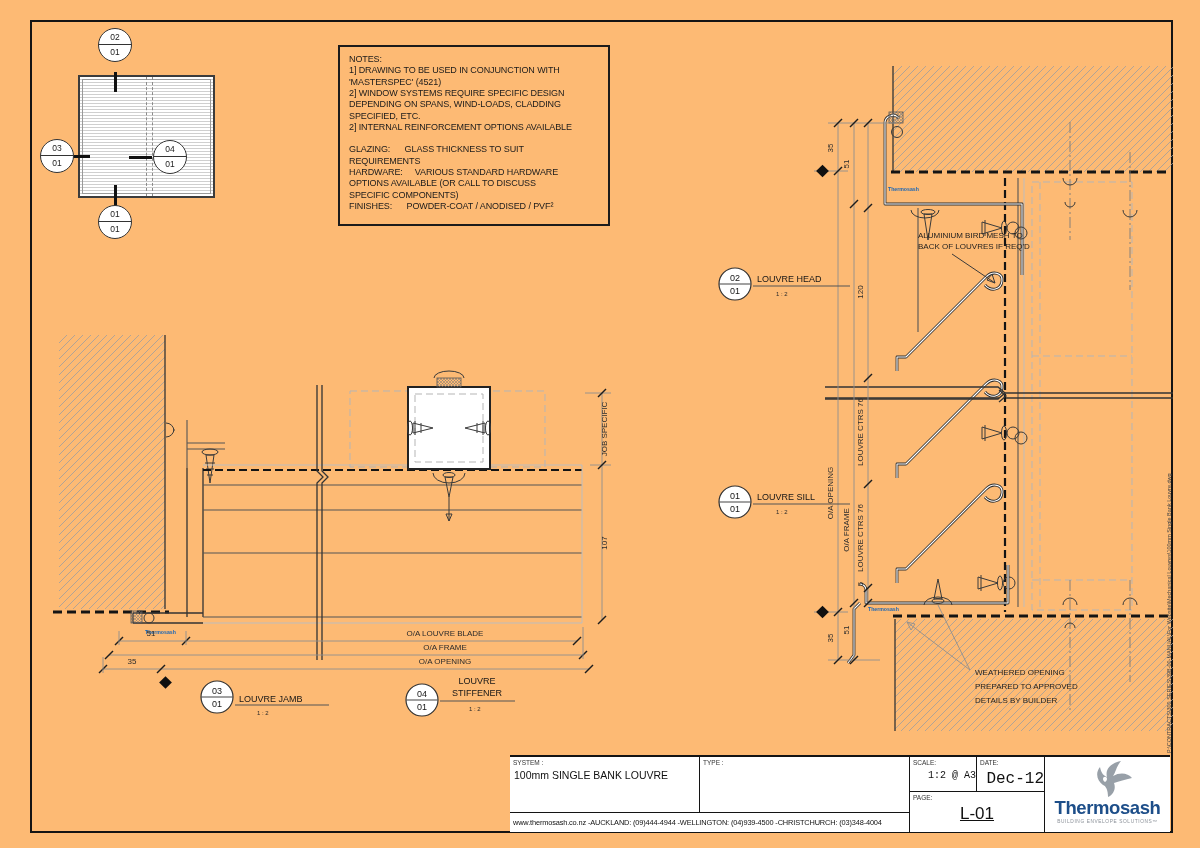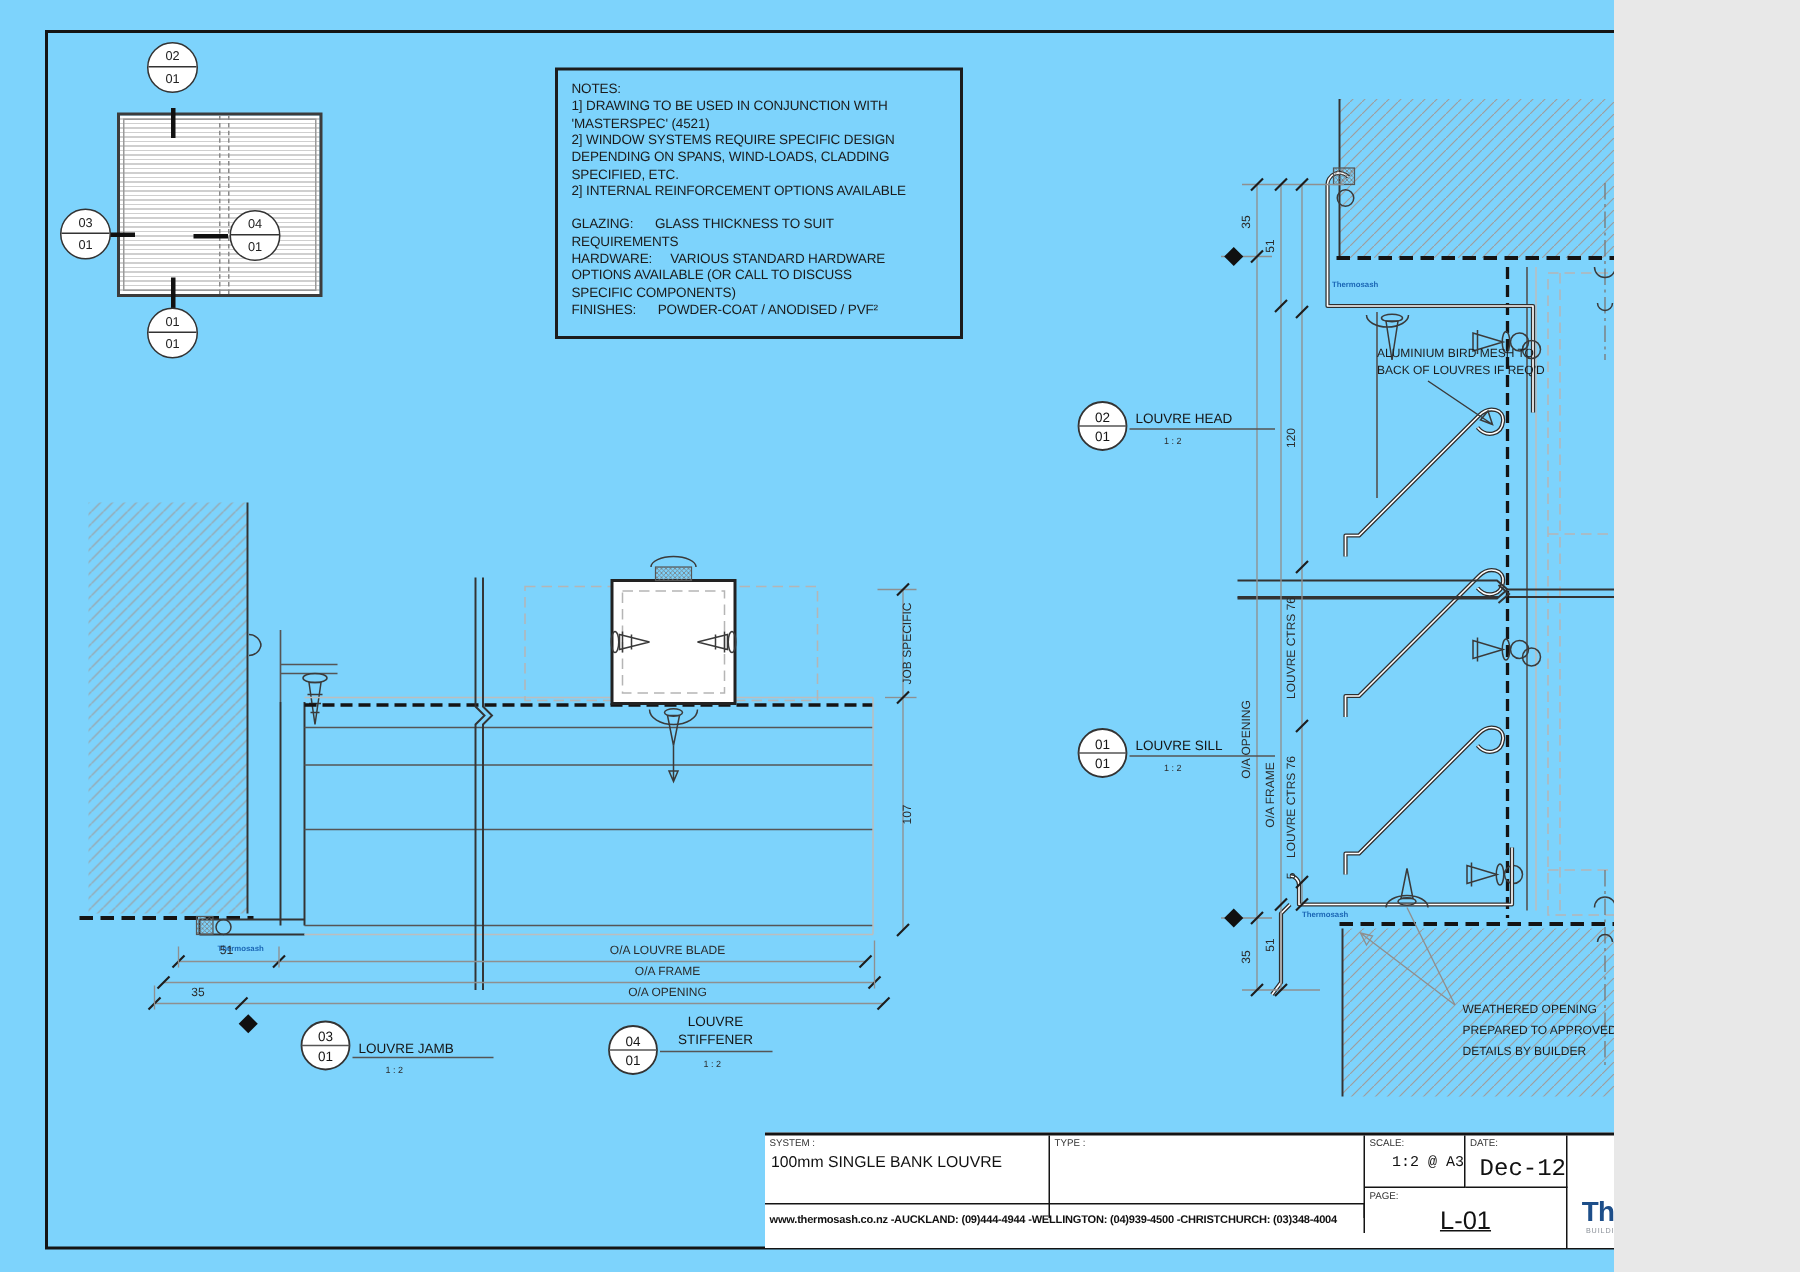--- a/index.html
+++ b/index.html
@@ -1,35 +1,35 @@
 <!DOCTYPE html>
 <html><head>
 <meta charset="utf-8">
 <style>
   html,body{margin:0;padding:0;background:#e8e8e8;}
-  .page{position:relative;width:1076px;height:848px;background:#7dd3fc;overflow:hidden;
+  .page{position:relative;width:1200px;height:848px;background:#fdba74;overflow:hidden;
         font-family:"Liberation Sans",sans-serif;color:#222;}
   .frame{position:absolute;left:30px;top:20px;width:1139px;height:809px;border:2.5px solid #141414;}
 
   
   .plan-square{position:absolute;left:78px;top:75px;width:133px;height:119px;border:2px solid #3c3c3c;
      background:repeating-linear-gradient(to bottom,#ffffff 0 2px,#cfcfcf 2px 3px);}
   .plan-inner{position:absolute;left:2px;top:2px;right:2px;bottom:2px;border:1px solid #9a9a9a;}
   .plan-stiff{position:absolute;left:66px;top:0;width:5px;height:100%;
      border-left:1px dashed #8a8a8a;border-right:1px dashed #8a8a8a;}
   .marker{position:absolute;width:32px;height:32px;border:1.2px solid #333;border-radius:50%;
      background:#fff;font-size:8.5px;text-align:center;line-height:1;z-index:3;}
   .m-top{display:block;height:15px;line-height:16px;border-bottom:1px solid #333;}
   .m-bot{display:block;height:15px;line-height:15px;}
   .leader{position:absolute;background:#111;z-index:2;}
 
   
   .notes{position:absolute;left:338px;top:45px;width:272px;height:181px;border:2px solid #1c1c1c;
      padding:7px 9px;box-sizing:border-box;font-size:9px;line-height:1.26;letter-spacing:-0.1px;
-     color:#1b1b1b;margin-left:32px;}
+     color:#1b1b1b;}
   .notes div{white-space:pre;min-height:11px;}
 
   
   svg{position:absolute;overflow:visible;}
   .ln{stroke:#333;stroke-width:1.3;fill:none;}
   .ln2{stroke:#555;stroke-width:1.1;fill:none;}
   .lt{stroke:#bdbdbd;stroke-width:1;fill:none;}
   .dashhv{stroke:#141414;stroke-width:2.8;stroke-dasharray:9 5;fill:none;}
   .gdash{stroke:#b5b5b5;stroke-width:1;stroke-dasharray:7 4;fill:none;}
   .cl{stroke:#7a7a7a;stroke-width:0.9;stroke-dasharray:11 3 2 3;fill:none;}
@@ -46,23 +46,23 @@
   .dia{fill:#101010;}
 
   
   .tblock{position:absolute;left:510px;top:755px;width:660px;height:75px;border-top:2px solid #141414;
      background:#fff;font-size:8px;}
   .cell{position:absolute;box-sizing:border-box;}
   .lab{position:absolute;left:3px;top:2px;font-size:6.5px;color:#333;}
   .val-left{position:absolute;left:4px;top:12px;font-size:10.5px;color:#111;text-align:right;}
   .val-c{position:absolute;left:0;right:0;top:13px;text-align:right;font-size:10px;color:#111;font-family:Liberation Mono, monospace;}
   .page-no{position:absolute;left:0;right:0;top:12px;text-align:center;font-size:17px;color:#111;text-decoration:underline;}
-  .contact{position:absolute;left:0;top:45px;width:400px;height:20px;border-top:1.5px solid #141414;
+  .contact{position:absolute;left:0;top:55px;width:400px;height:20px;border-top:1.5px solid #141414;
      border-right:1.5px solid #141414;font-size:7.4px;letter-spacing:-0.15px;line-height:20px;
-     padding-left:3px;box-sizing:border-box;white-space:nowrap;color:#111;font-weight:bold;}
+     padding-left:3px;box-sizing:border-box;white-space:nowrap;color:#111;font-weight:normal;}
   .logo-cell{position:absolute;left:535px;top:0;width:125px;height:75px;}
   .logo-name{position:absolute;left:0;right:0;top:40px;text-align:center;font-size:18.5px;
      color:#1d4e89;font-weight:bold;letter-spacing:-0.4px;}
   .logo-tag{position:absolute;left:0;right:0;top:62px;text-align:center;font-size:4.8px;
      color:#8a9098;letter-spacing:0.6px;}
 
   .sidepath{position:absolute;left:1166px;top:753px;transform:rotate(-90deg);transform-origin:0 0;
      font-size:5.5px;color:#444;white-space:nowrap;width:300px;}
 </style>
 </head>

